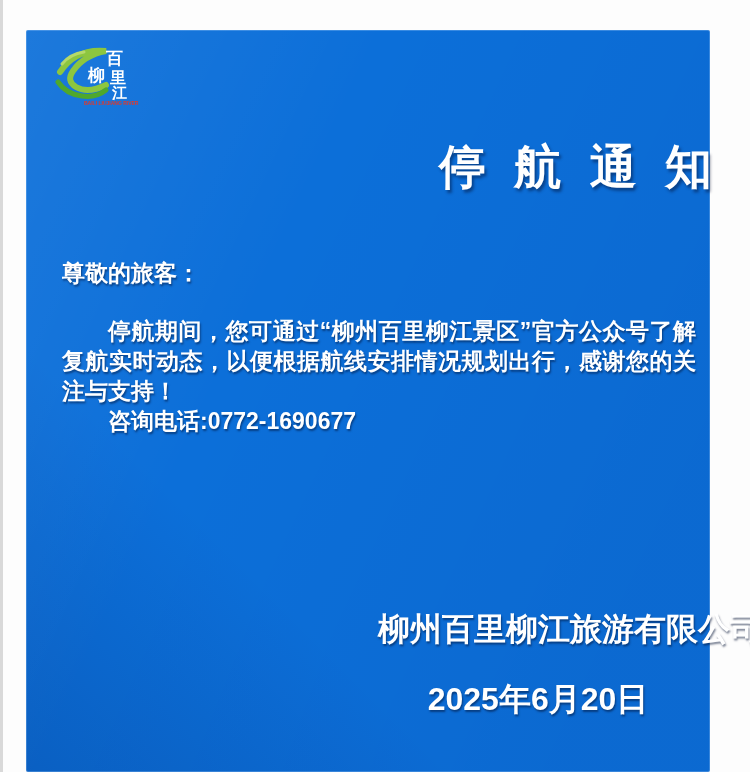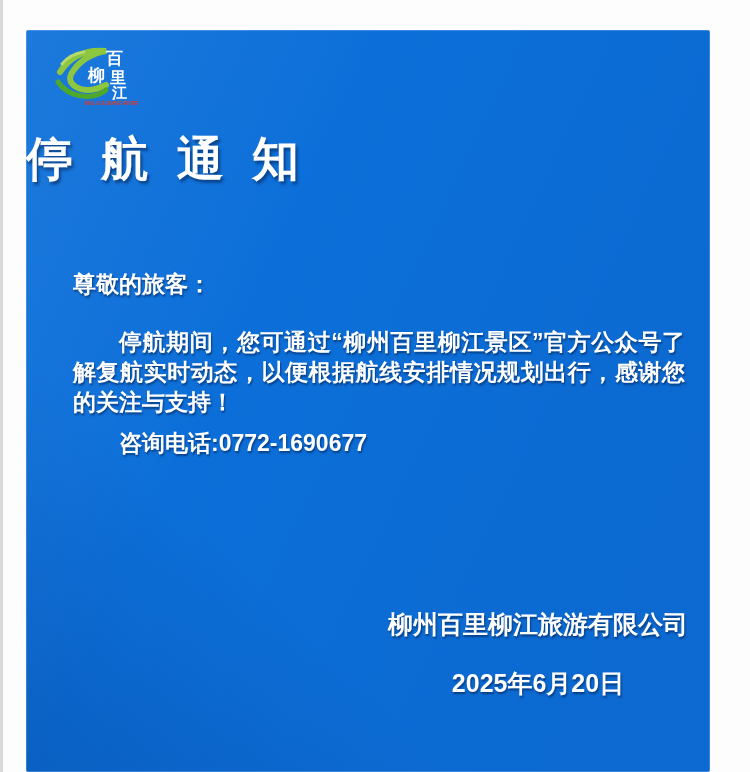--- a/index.html
+++ b/index.html
@@ -37,53 +37,53 @@
     left: 28px;
     top: 10px;
     width: 96px;
     height: 68px;
   }
   .title {
     position: absolute;
     top: 98px;
     left: 0;
     width: 100%;
-    margin: 0;
-    text-align: left;
+    margin: 8px;
+    text-align: right;
     font-family: "DejaVu Serif", serif;
     font-weight: bold;
     font-size: 47px;
     letter-spacing: 6px;
     text-shadow: 2px 3px 3px rgba(0,10,45,0.45);
     white-space: nowrap;
   }
   .content {
     position: absolute;
     top: 228px;
     left: 36px;
     right: 14px;
     font-size: 23px;
     font-weight: bold;
     line-height: 30px;
     text-shadow: 1px 2px 2px rgba(0,15,50,0.5);
     letter-spacing: 0;
   }
-  .content p { margin: 11px; }
+  .content p { margin: 0; }
   .salutation { margin-bottom: 28px !important; }
   .para { text-indent: 2em; text-align: justify; }
   .announce { text-indent: 2em; }
   .para2 { margin-top: 15px !important; }
   .phone { text-indent: 2em; }
   .signature {
     position: absolute;
     top: 578px;
     right: 12px;
     width: 320px;
     text-align: center;
-    font-size: 25px;
+    font-size: 32px;
     font-weight: bold;
     text-shadow: 1px 2px 2px rgba(0,15,50,0.5);
   }
   .signature .company { white-space: nowrap; }
   .signature .date { margin-top: 26px; }
 </style>
 </head>
 <body>
 
 <div class="edge-strip"></div>

